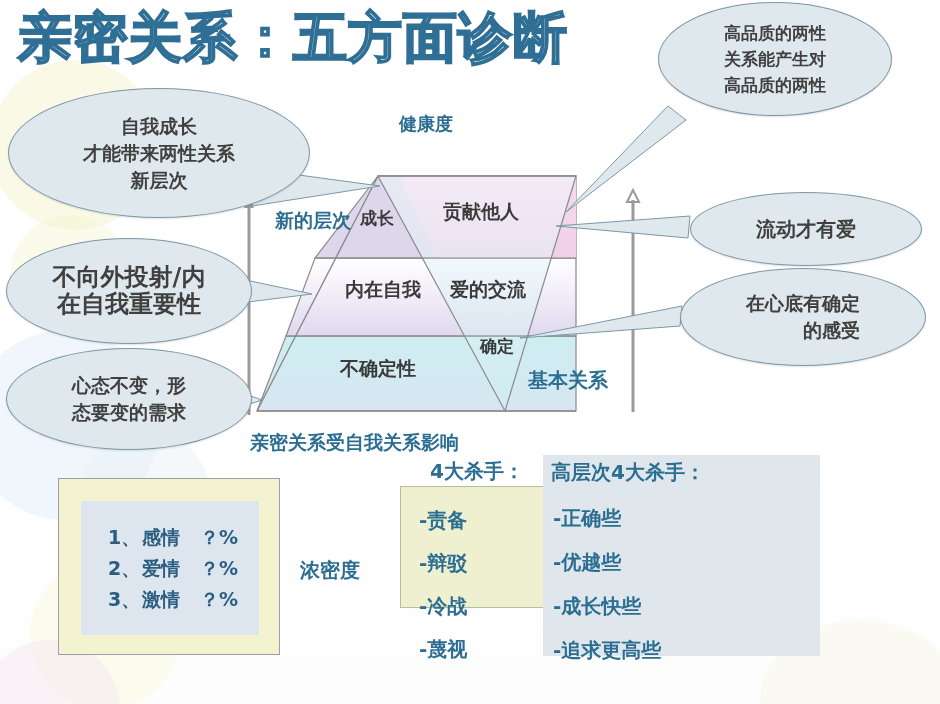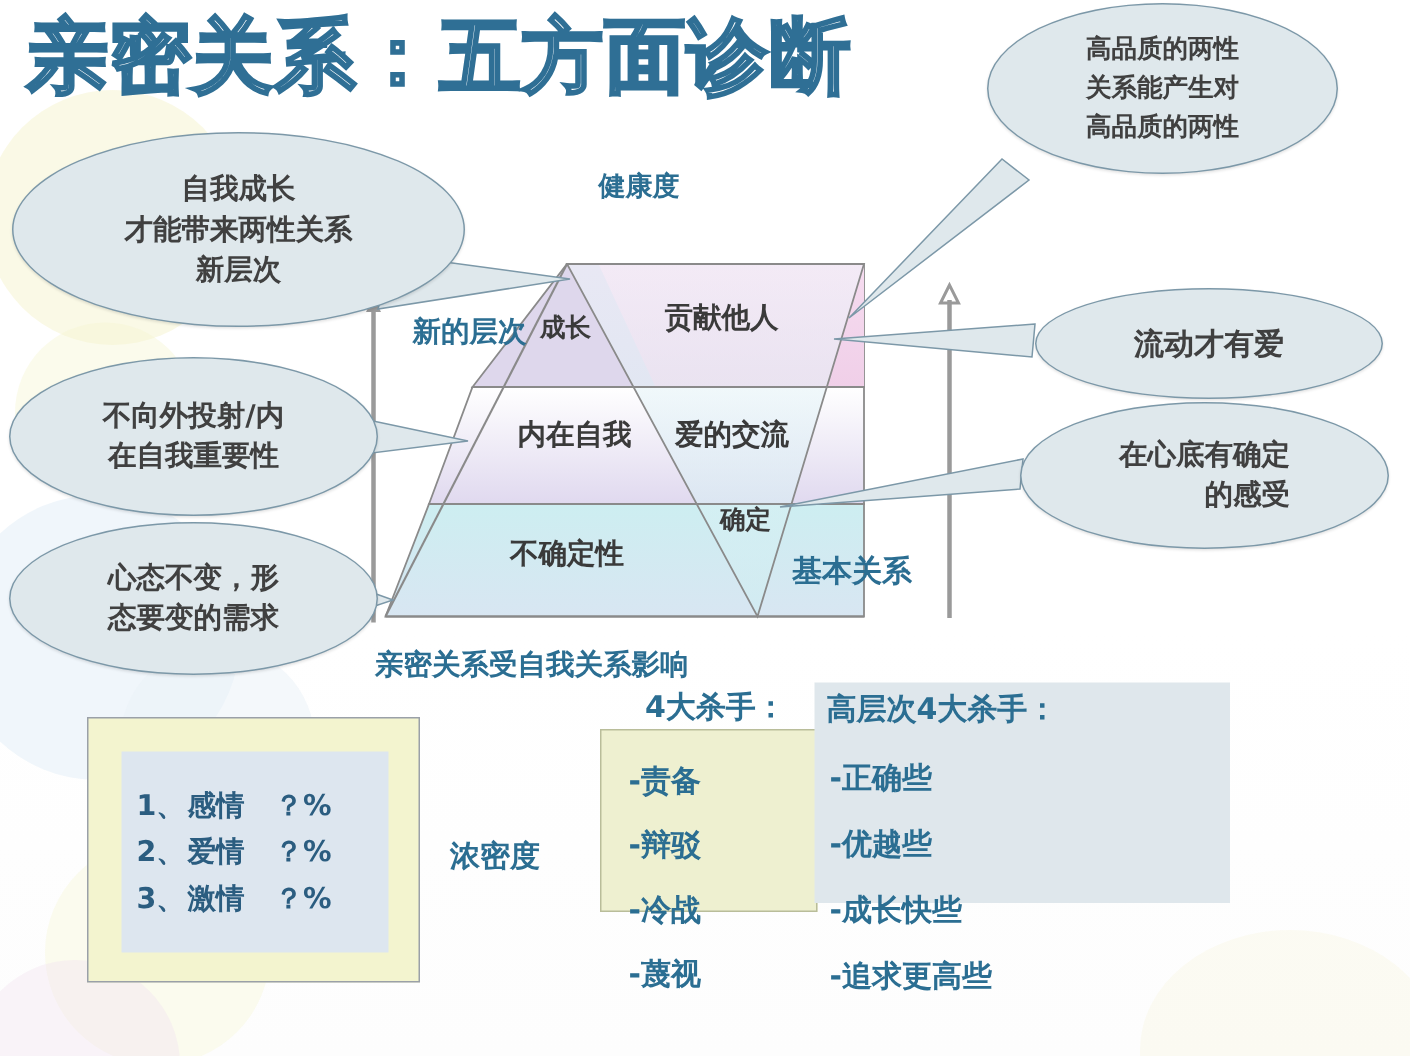--- a/index.html
+++ b/index.html
@@ -45,21 +45,21 @@
     color:#404040;
     font-weight:700;
     text-align:center;
     display:flex;align-items:center;justify-content:center;
     box-shadow:0 1px 2px rgba(0,0,0,.12);
   }
   .bubble span{display:block;padding:0 12px;}
 
   #b-topleft   {left:8px;  top:88px;  width:300px;height:128px;font-size:19px;line-height:27px;}
   #b-topright  {left:658px;top:2px;   width:232px;height:112px;font-size:17px;line-height:26px;}
-  #b-midleft   {left:6px;  top:238px; width:244px;height:104px;font-size:19px;line-height:27px;}
+  #b-midleft   {left:6px;  top:238px; width:244px;height:104px;font-size:24px;line-height:27px;}
   #b-lowleft   {left:6px;  top:348px; width:244px;height:100px;font-size:19px;line-height:27px;}
   #b-right1    {left:690px;top:192px; width:230px;height:72px; font-size:20px;line-height:26px;}
   #b-right2    {left:680px;top:268px; width:244px;height:96px; font-size:19px;line-height:27px;text-align:right;}
 
   
   .pyr-lbl{position:absolute;color:#3a3a3a;font-weight:700;white-space:nowrap;}
   #lbl-chengzhang{left:360px;top:207px;font-size:17px;}
   #lbl-gongxian  {left:443px;top:199px;font-size:19px;}
   #lbl-neizai    {left:345px;top:277px;font-size:19px;}
   #lbl-aide      {left:450px;top:277px;font-size:19px;}
@@ -78,39 +78,39 @@
   .panel{position:absolute;box-sizing:border-box;}
 
   #box-yellow{
     left:58px;top:478px;width:222px;height:177px;
     background:#f3f4cf;border:1px solid #9aa0a8;
   }
   #box-yellow-inner{
     position:absolute;left:22px;top:22px;width:178px;height:134px;
     background:#dde6ef;
     display:flex;flex-direction:column;justify-content:center;
-    padding-left:10px;box-sizing:border-box;
+    padding-left:27px;box-sizing:border-box;
   }
   #box-yellow-inner .row{
     color:#2b5d80;font-weight:700;font-size:19px;line-height:31px;white-space:nowrap;
   }
   #box-yellow-inner .row .num{display:inline-block;width:34px;}
   #box-yellow-inner .row .nm{display:inline-block;width:58px;}
 
   #box-green{
     left:400px;top:486px;width:145px;height:122px;
     background:#eef0d0;border:1px solid #b9bd9a;
   }
   #box-green .g-item{
     color:#2b6e92;font-weight:700;font-size:20px;
     position:absolute;left:18px;white-space:nowrap;
   }
 
   #box-blue{
-    left:543px;top:455px;width:277px;height:147px;
+    left:543px;top:455px;width:277px;height:201px;
     background:#dfe7ec;
   }
   #box-blue .head{
     position:absolute;left:8px;top:4px;color:#2b6e92;font-weight:700;font-size:20px;white-space:nowrap;
   }
   #box-blue .b-item{
     position:absolute;left:10px;color:#2b6e92;font-weight:700;font-size:20px;white-space:nowrap;
   }
 </style>
 </head>

